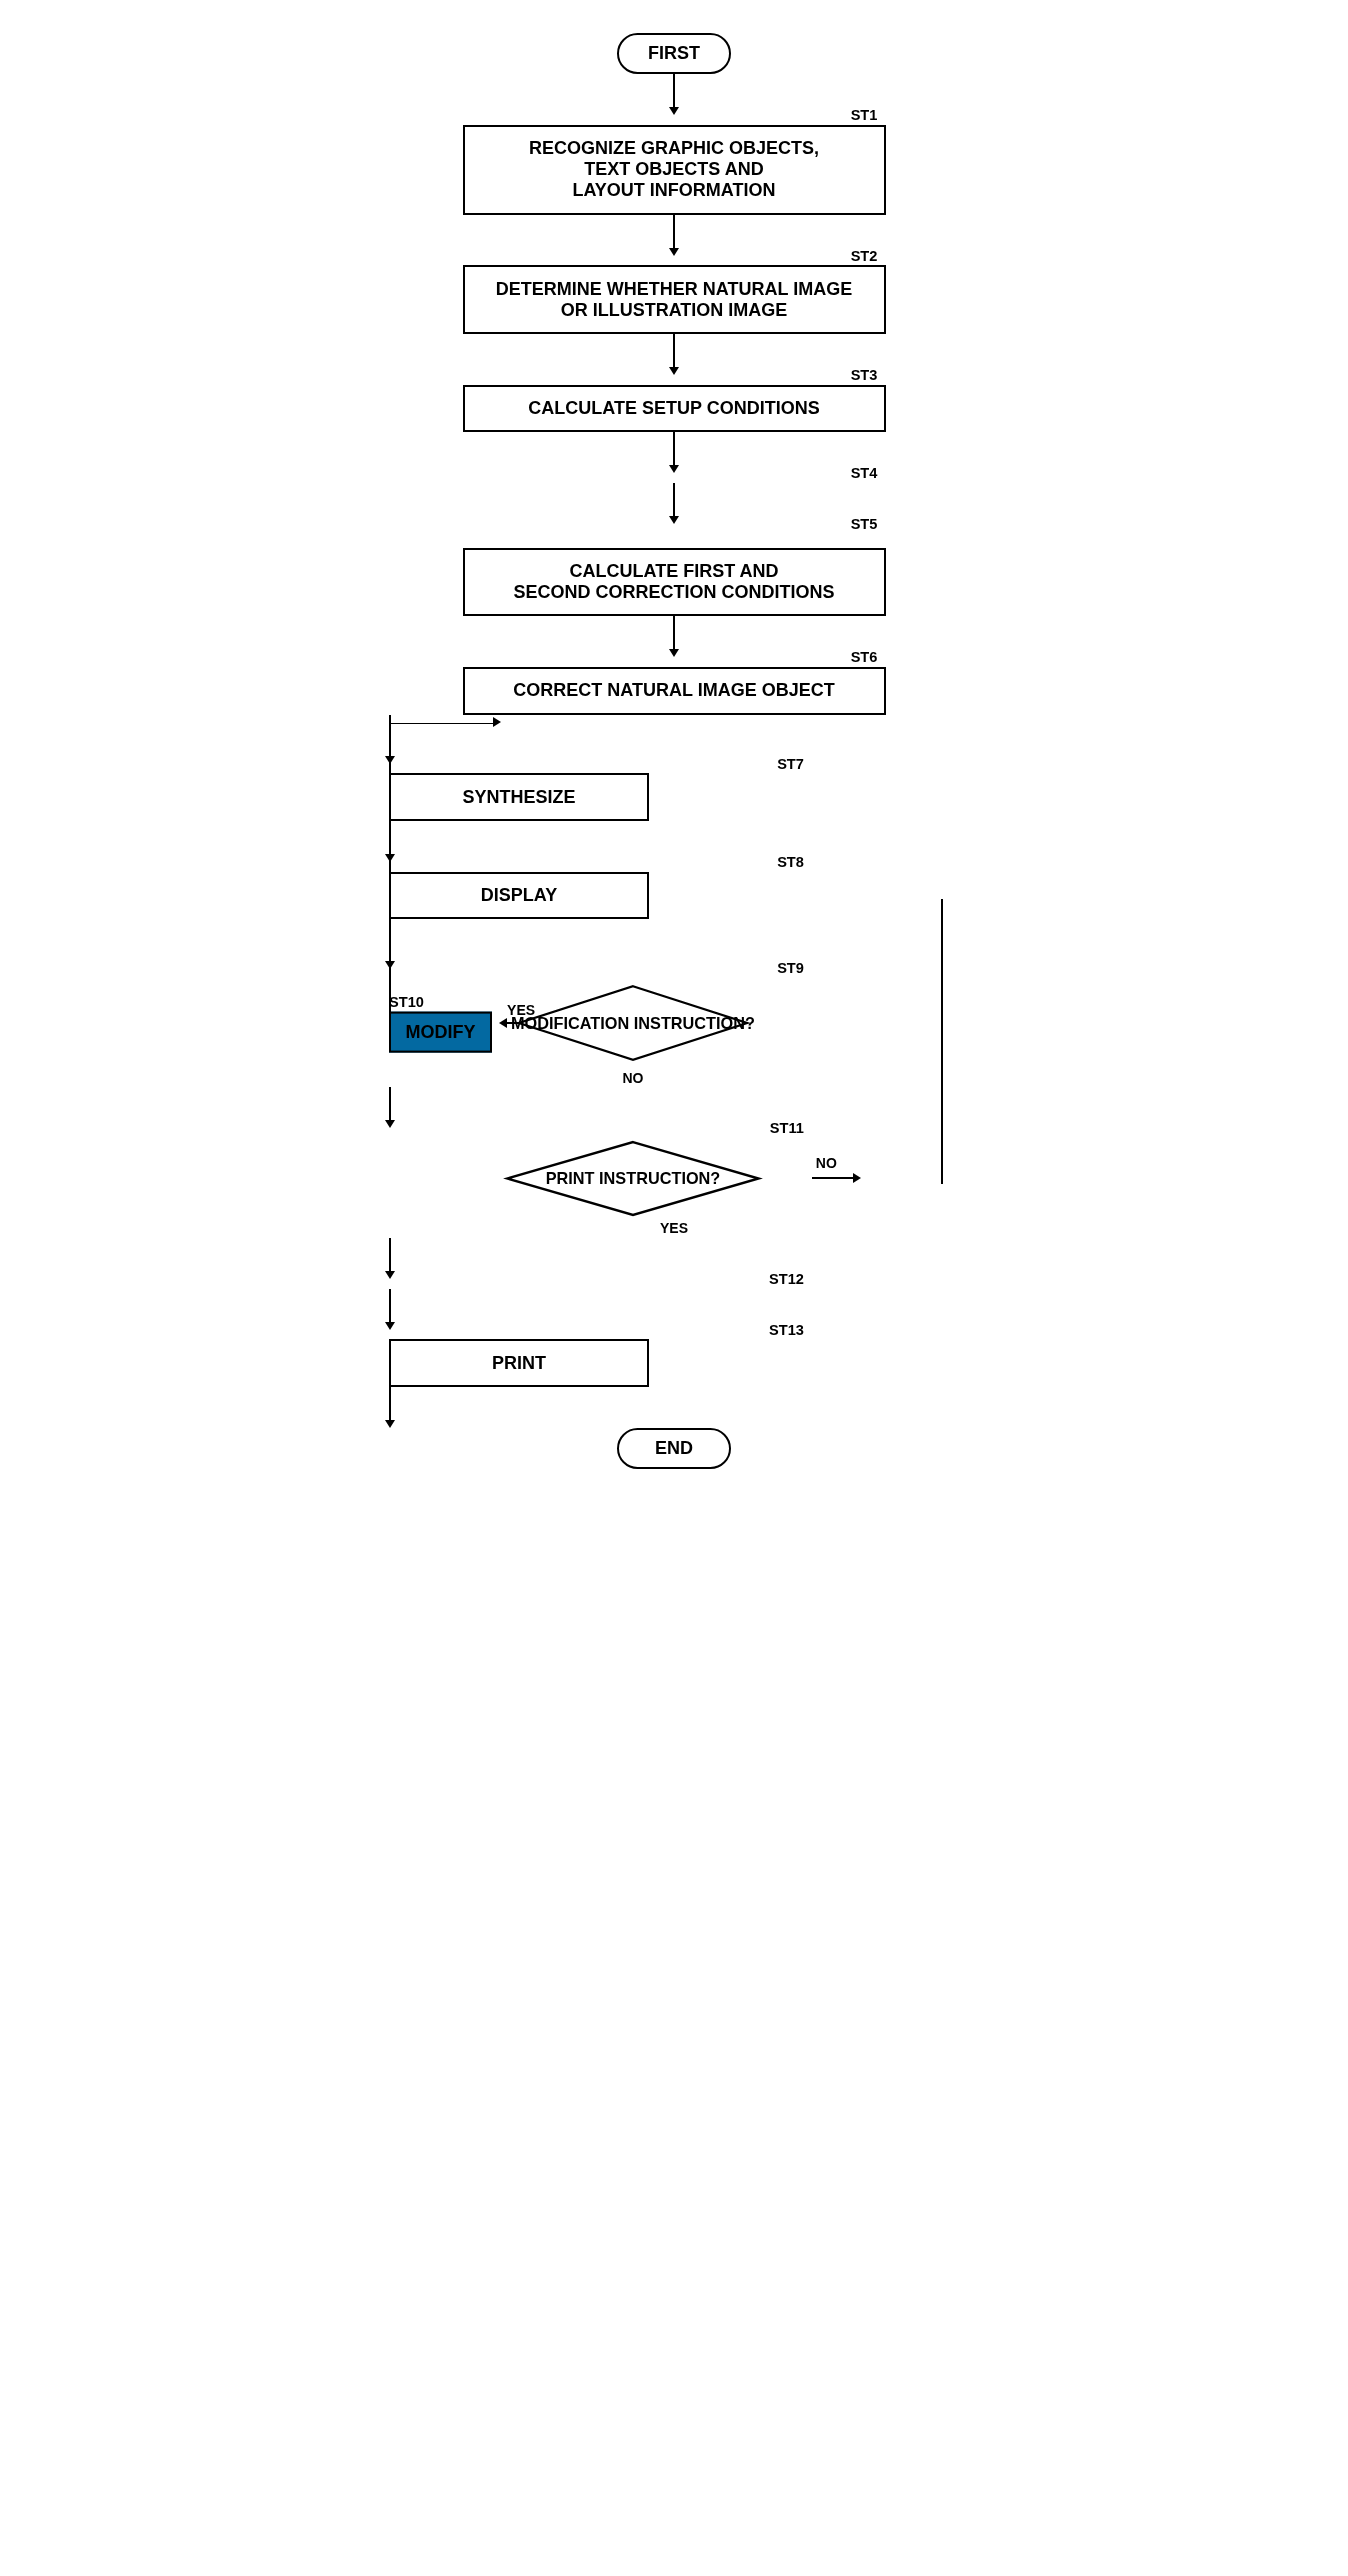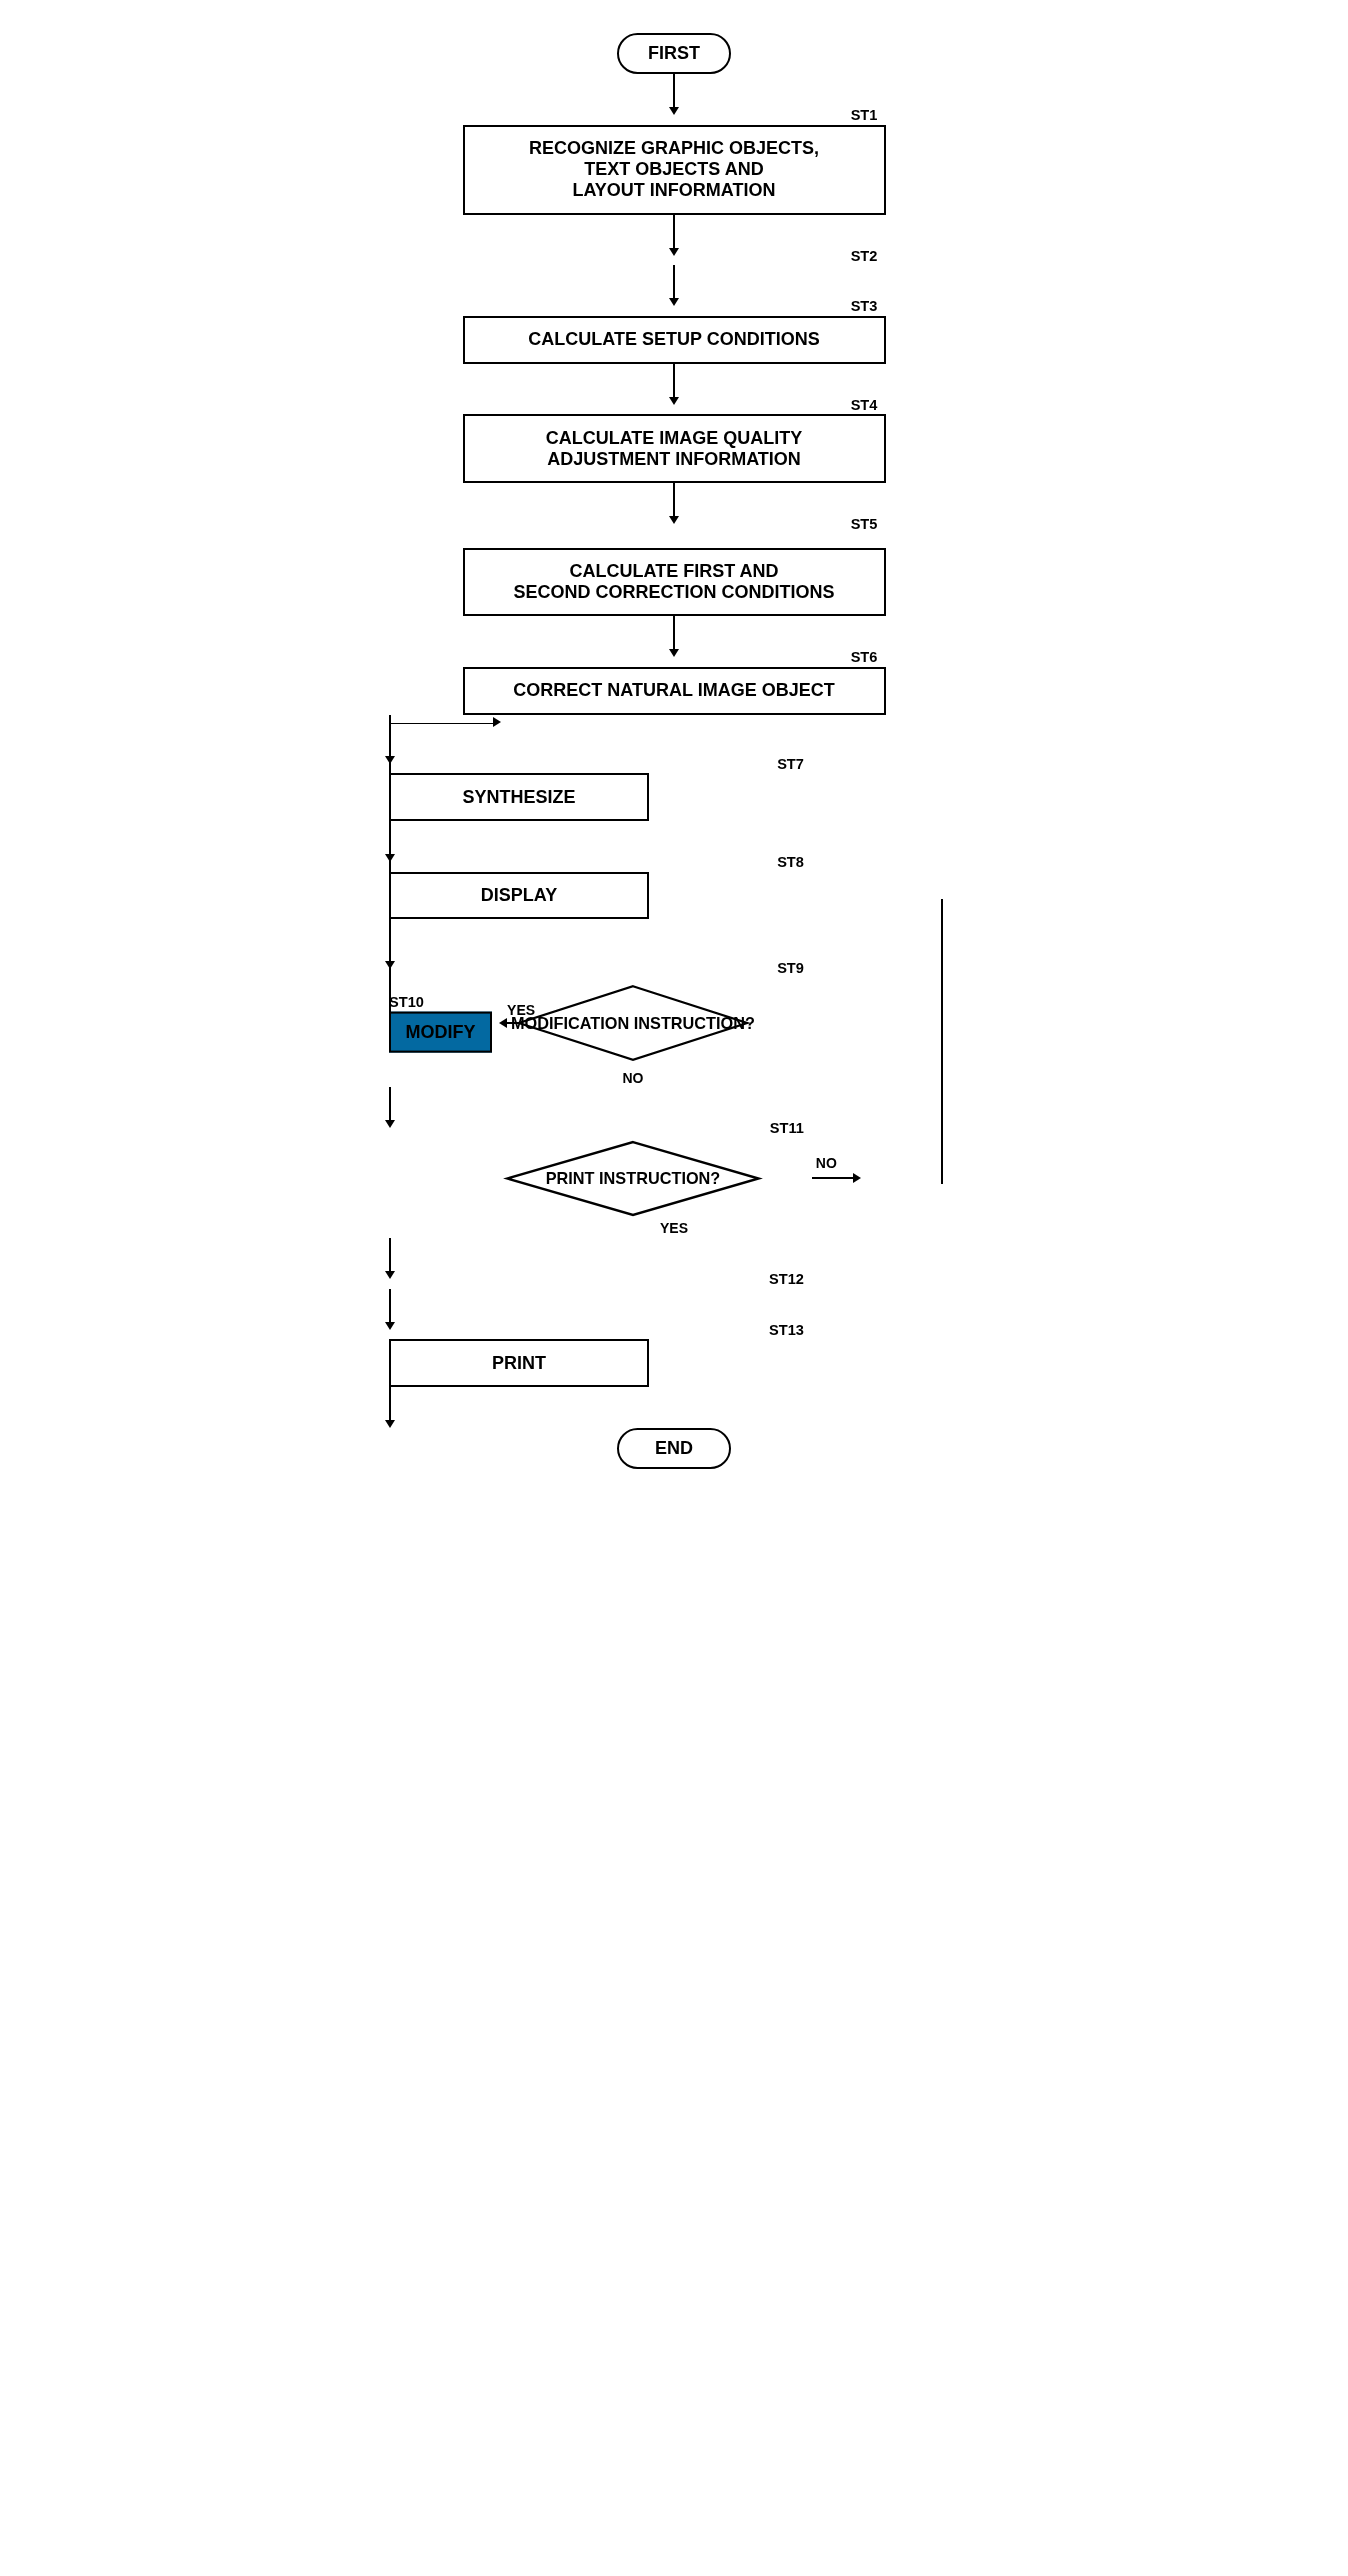--- a/index.html
+++ b/index.html
@@ -121,41 +121,41 @@
 LAYOUT INFORMATION</div>
 
   <div style="width:1.6px;height:33px;background:#000;position:relative;">
     <div style="position:absolute;bottom:-8.1px;left:50%;transform:translateX(-50%);width:0;height:0;border-left:5.7px solid transparent;border-right:5.7px solid transparent;border-top:8.1px solid #000;"></div>
   </div>
 
   <div style="width:423px;display:flex;justify-content:flex-end;">
     <span class="step-label">ST2</span>
   </div>
 
+  <div class="process" style="white-space:pre-line;">DETERMINE WHETHER NATURAL IMAGE
+OR ILLUSTRATION IMAGE</div>
 
   <div style="width:1.6px;height:33px;background:#000;position:relative;">
     <div style="position:absolute;bottom:-8.1px;left:50%;transform:translateX(-50%);width:0;height:0;border-left:5.7px solid transparent;border-right:5.7px solid transparent;border-top:8.1px solid #000;"></div>
   </div>
 
   <div style="width:423px;display:flex;justify-content:flex-end;">
     <span class="step-label">ST3</span>
   </div>
 
   <div class="process">CALCULATE SETUP CONDITIONS</div>
 
   <div style="width:1.6px;height:33px;background:#000;position:relative;">
     <div style="position:absolute;bottom:-8.1px;left:50%;transform:translateX(-50%);width:0;height:0;border-left:5.7px solid transparent;border-right:5.7px solid transparent;border-top:8.1px solid #000;"></div>
   </div>
 
   <div style="width:423px;display:flex;justify-content:flex-end;">
     <span class="step-label">ST4</span>
   </div>
 
-  <div class="process" style="white-space:pre-line;">CALCULATE IMAGE QUALITY
-ADJUSTMENT INFORMATION</div>
 
   <div style="width:1.6px;height:33px;background:#000;position:relative;">
     <div style="position:absolute;bottom:-8.1px;left:50%;transform:translateX(-50%);width:0;height:0;border-left:5.7px solid transparent;border-right:5.7px solid transparent;border-top:8.1px solid #000;"></div>
   </div>
 
   <div style="width:423px;display:flex;justify-content:flex-end;">
     <span class="step-label">ST5</span>
   </div>
 
   <div class="process" style="white-space:pre-line;margin-top:14px;">CALCULATE FIRST AND

